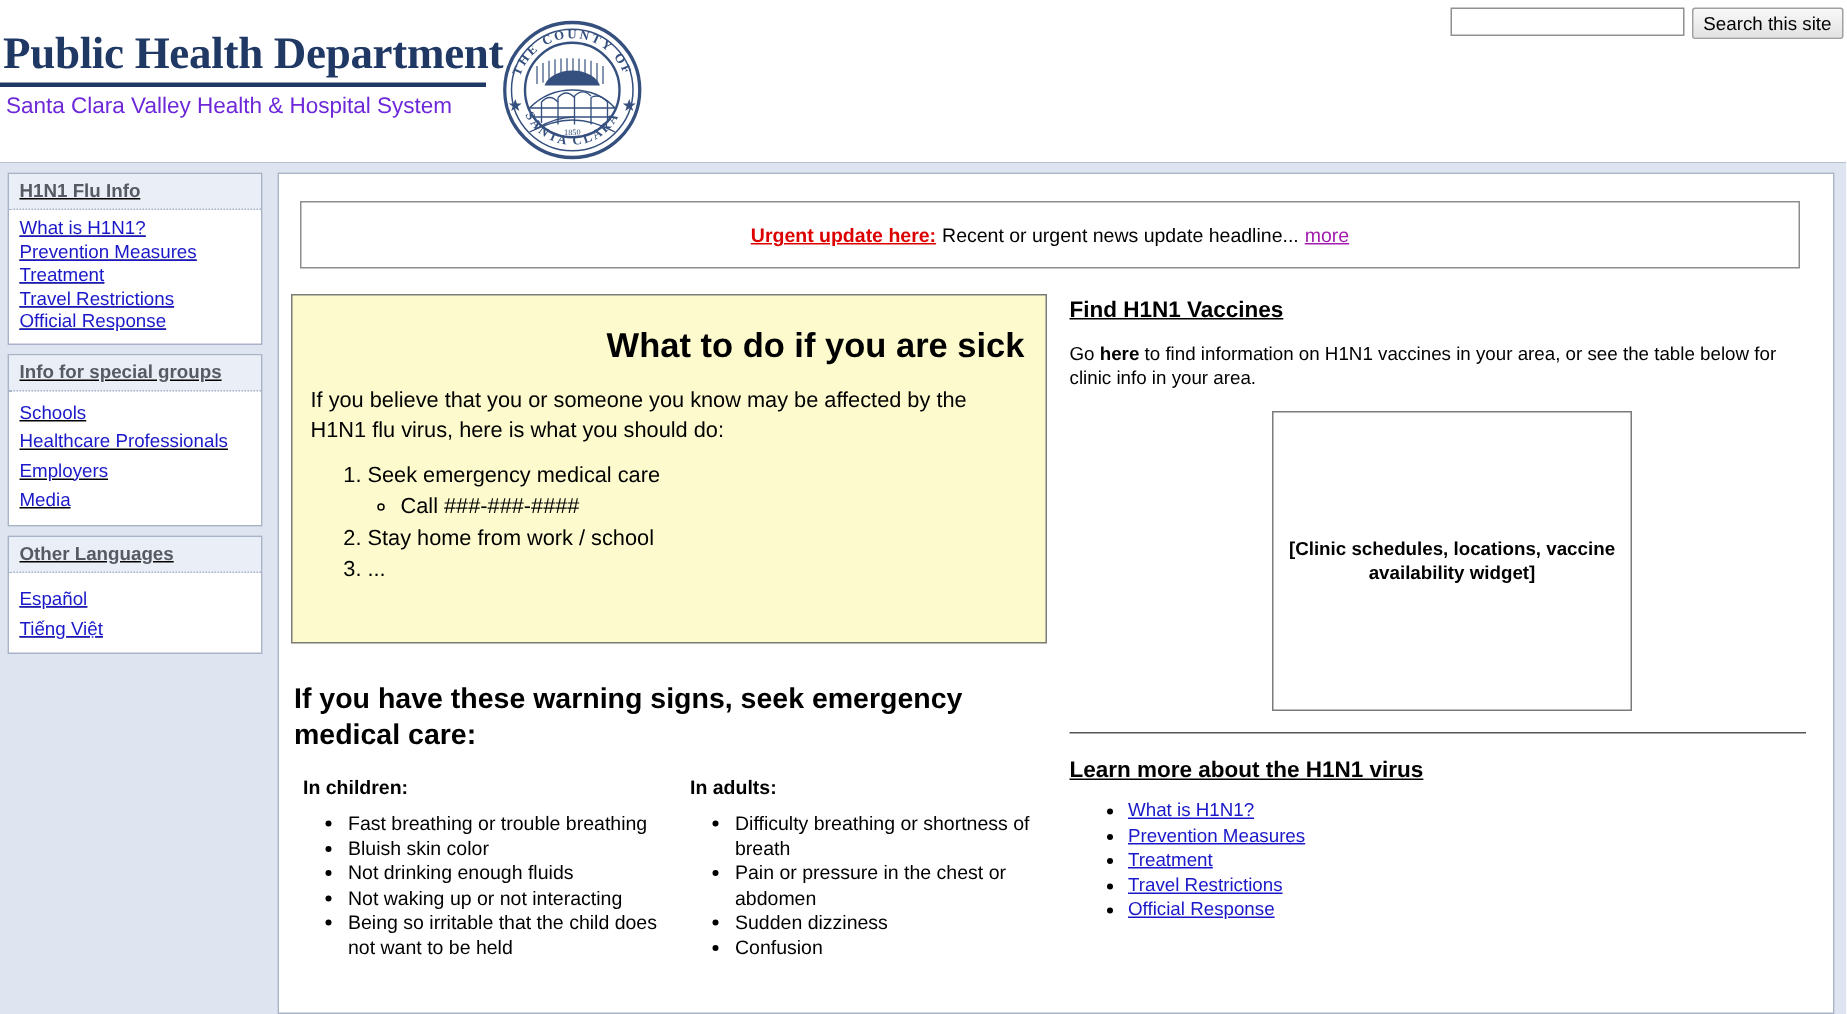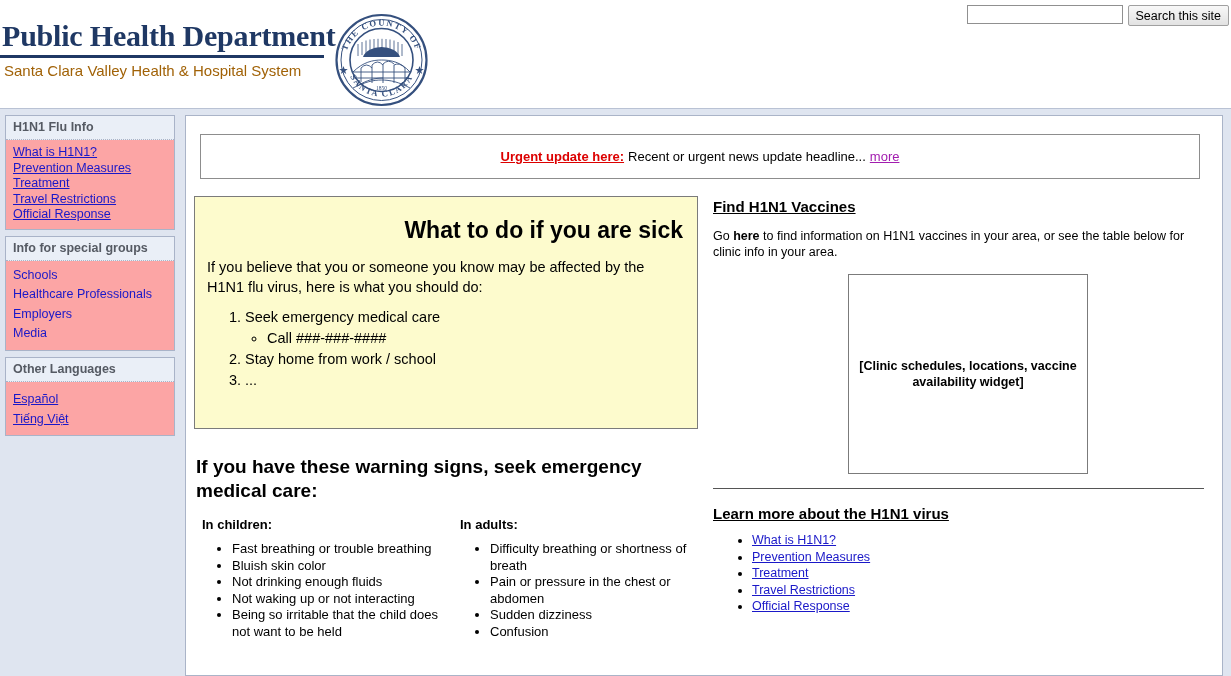--- a/index.html
+++ b/index.html
@@ -38,21 +38,21 @@
   #brand-rule {
     height: 3px;
     background: #1f3864;
     margin: 3px 0 4px 0;
     width: 324px;
   }
   #brand-sub {
     font-family: "Liberation Sans", sans-serif;
     font-size: 15px;
     line-height: 18px;
-    color: #a16207;
+    color: #6d28d9;
     padding-left: 4px;
     white-space: nowrap;
   }
 
   
   #seal {
     position: absolute;
     left: 331px; top: 10px;
     width: 101px; height: 97px;
   }
@@ -99,24 +99,25 @@
 
   
   #sidebar {
     width: 181px;
     flex: 0 0 181px;
     padding: 6px 0 0 5px;
     height: 567px;
     background: #dfe5f0;
   }
   .panel {
-    background: #fca5a5;
+    background: #ffffff;
     border: 1px solid #a9b3c8;
     margin-bottom: 6px;
     width: 170px;
+    text-decoration: underline;
   }
   .panel-head {
     background: #eaeff7;
     border-bottom: 1px dotted #aab4c8;
     font-size: 12.5px;
     font-weight: bold;
     color: #555a63;
     padding: 4px 7px 4px 7px;
     line-height: 15px;
   }

